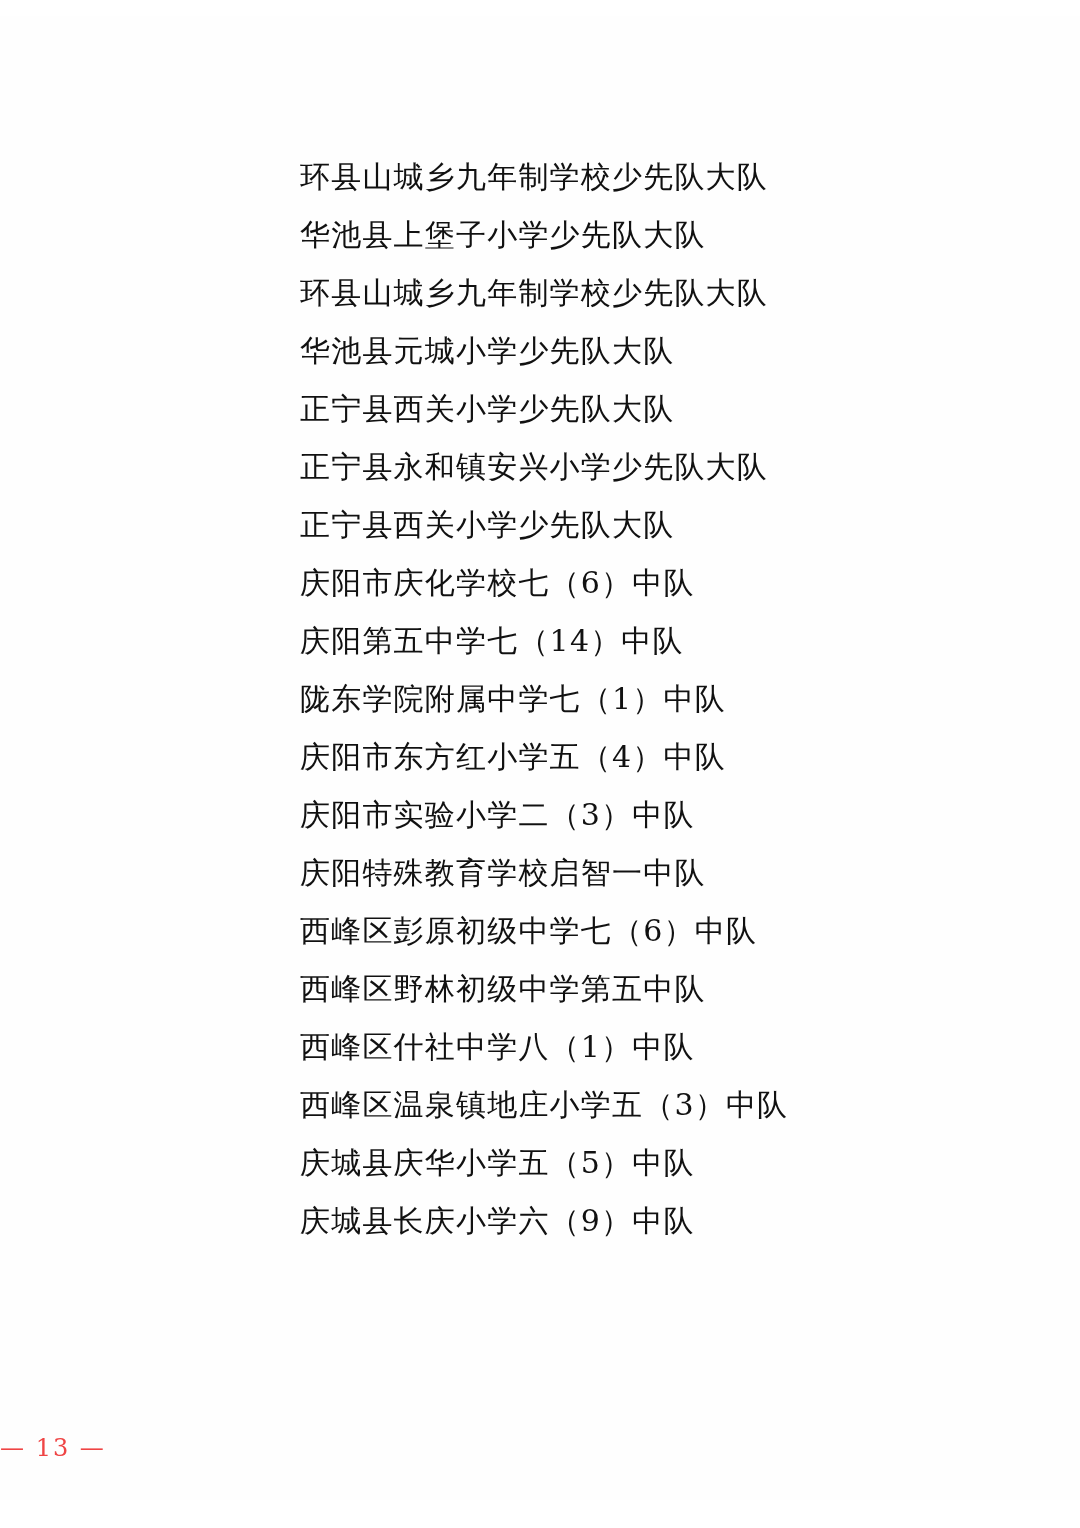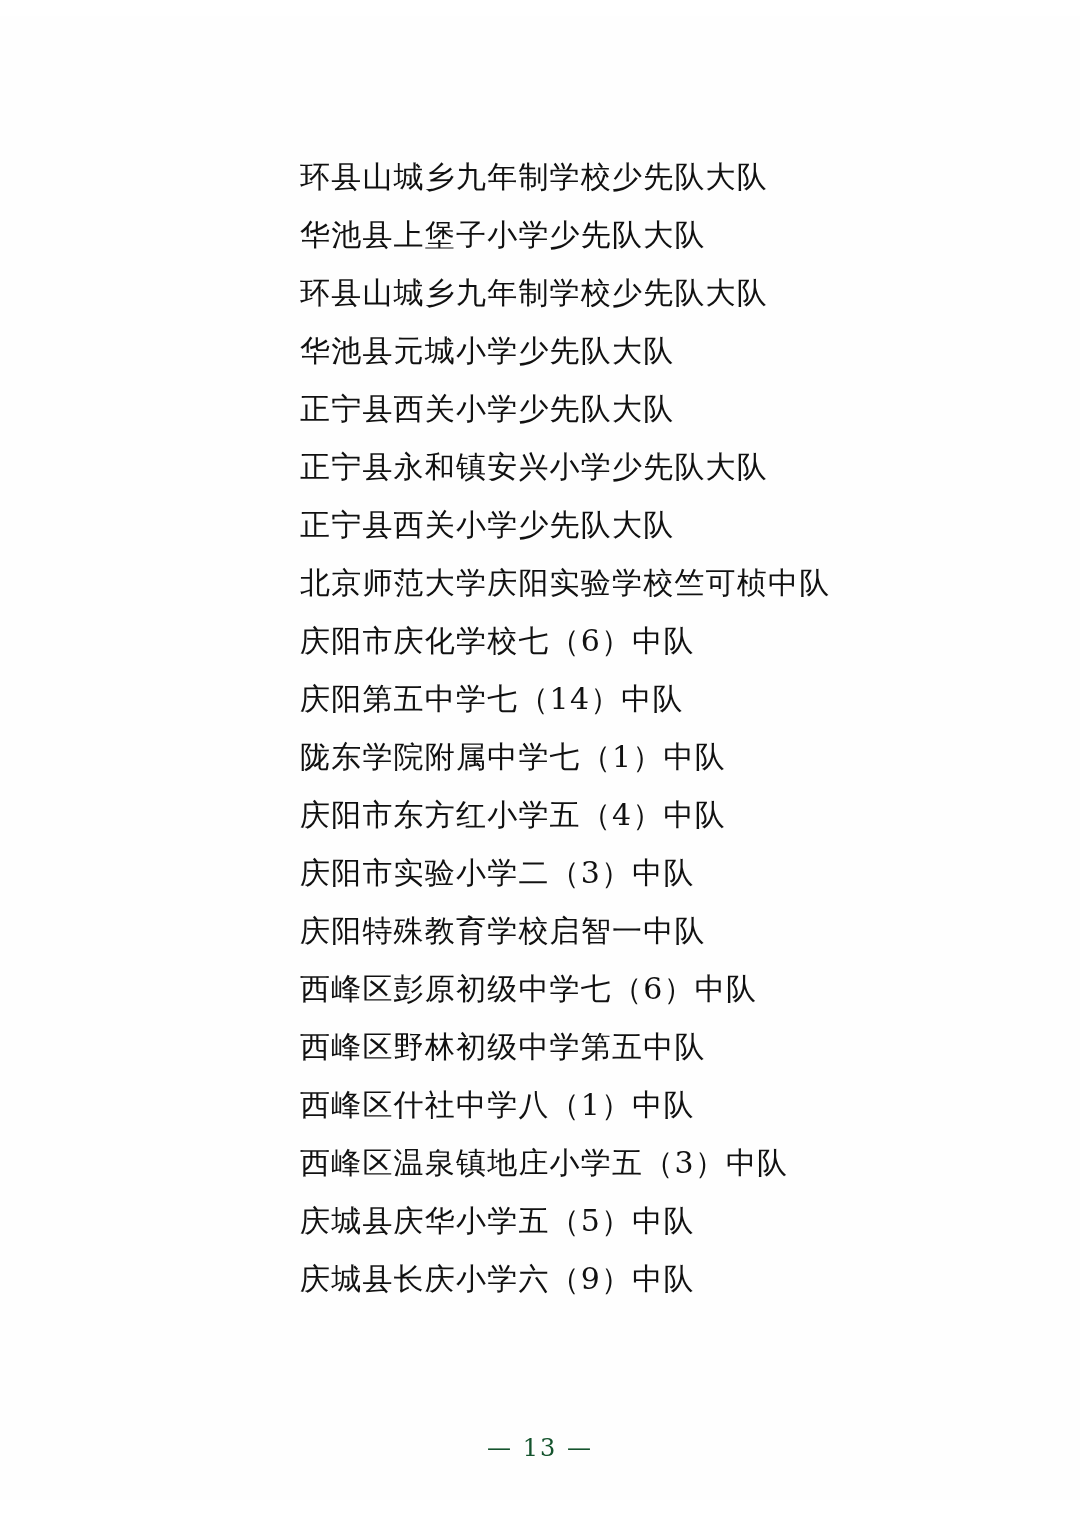--- a/index.html
+++ b/index.html
@@ -35,39 +35,37 @@
     letter-spacing: 1.2px;
     white-space: nowrap;
     color: #111111;
     font-weight: 500;
   }
   .footer {
     position: absolute;
     left: 0;
     top: 1418px;
     width: 1080px;
-    text-align: center;
     font-size: 24px;
     letter-spacing: 2px;
-    color: #14532d;
+    color: #ef4444;
   }
 </style>
 </head>
 <body>
 
 <div class="page">
   <div class="content">
     <div class="doc-line">环县山城乡九年制学校少先队大队</div>
     <div class="doc-line">华池县上堡子小学少先队大队</div>
     <div class="doc-line">环县山城乡九年制学校少先队大队</div>
     <div class="doc-line">华池县元城小学少先队大队</div>
     <div class="doc-line">正宁县西关小学少先队大队</div>
     <div class="doc-line">正宁县永和镇安兴小学少先队大队</div>
     <div class="doc-line">正宁县西关小学少先队大队</div>
-    <div class="doc-line">北京师范大学庆阳实验学校竺可桢中队</div>
     <div class="doc-line">庆阳市庆化学校七（6）中队</div>
     <div class="doc-line">庆阳第五中学七（14）中队</div>
     <div class="doc-line">陇东学院附属中学七（1）中队</div>
     <div class="doc-line">庆阳市东方红小学五（4）中队</div>
     <div class="doc-line">庆阳市实验小学二（3）中队</div>
     <div class="doc-line">庆阳特殊教育学校启智一中队</div>
     <div class="doc-line">西峰区彭原初级中学七（6）中队</div>
     <div class="doc-line">西峰区野林初级中学第五中队</div>
     <div class="doc-line">西峰区什社中学八（1）中队</div>
     <div class="doc-line">西峰区温泉镇地庄小学五（3）中队</div>

